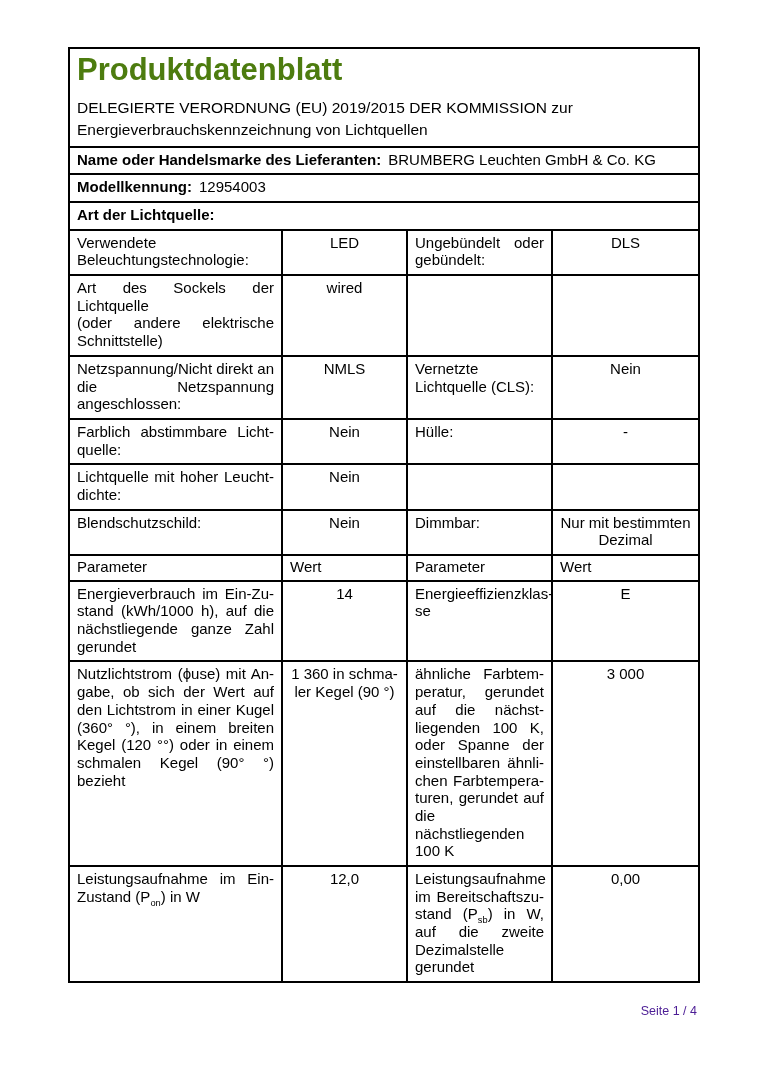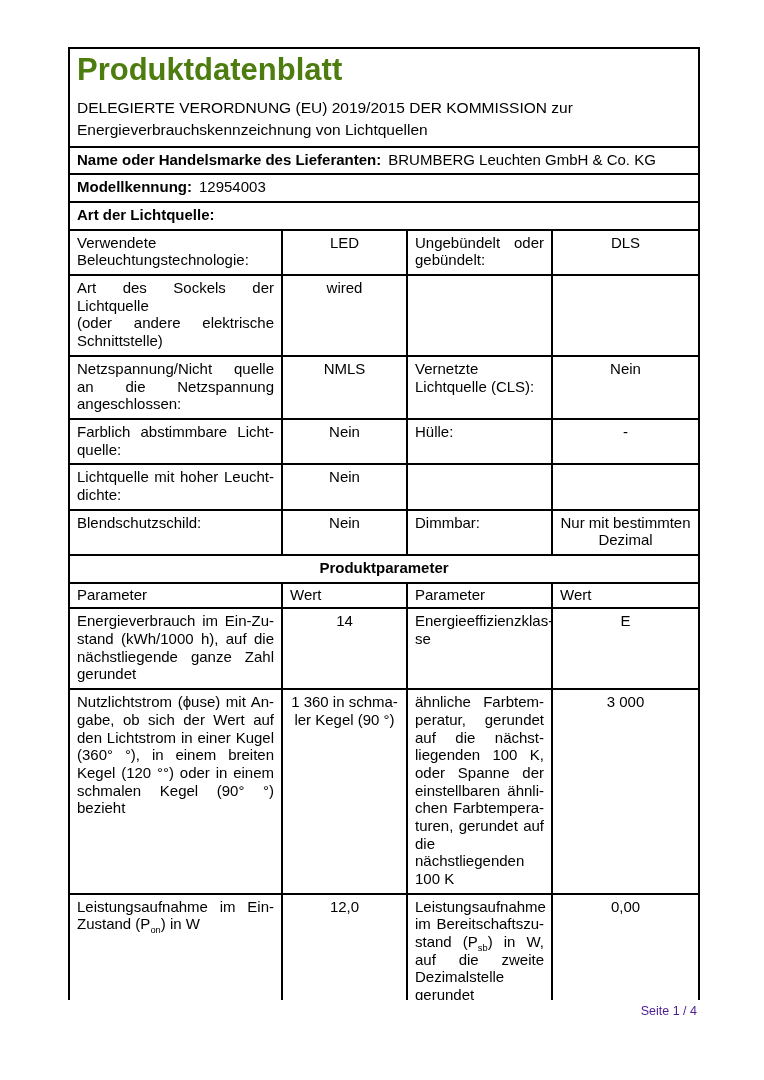--- a/index.html
+++ b/index.html
@@ -113,21 +113,21 @@
         <td class="c">DLS</td>
       </tr>
       <tr>
         <td class="j">Art des Sockels der Lichtquelle
 (oder andere elektrische Schnittstelle)</td>
         <td class="c">wired</td>
         <td class="j"></td>
         <td class="c"></td>
       </tr>
       <tr>
-        <td class="j">Netzspannung/Nicht quelle an die Netzspannung angeschlos­sen:</td>
+        <td class="j">Netzspannung/Nicht direkt an die Netzspannung angeschlos­sen:</td>
         <td class="c">NMLS</td>
         <td class="j">Vernetzte Lichtquel­le (CLS):</td>
         <td class="c">Nein</td>
       </tr>
       <tr>
         <td class="j">Farblich abstimmbare Licht­quelle:</td>
         <td class="c">Nein</td>
         <td class="j">Hülle:</td>
         <td class="c">-</td>
       </tr>
@@ -137,23 +137,20 @@
         <td class="j"></td>
         <td class="c"></td>
       </tr>
       <tr>
         <td class="j">Blendschutzschild:</td>
         <td class="c">Nein</td>
         <td class="j">Dimmbar:</td>
         <td class="c">Nur mit bestimm­ten Dezimal</td>
       </tr>
 
-      <tr>
-        <td colspan="4" class="sec">Produktparameter</td>
-      </tr>
       <tr class="hdr">
         <td>Parameter</td>
         <td>Wert</td>
         <td>Parameter</td>
         <td>Wert</td>
       </tr>
 
       <tr>
         <td class="j">Energieverbrauch im Ein-Zu­stand (kWh/1000 h), auf die nächstliegende ganze Zahl ge­rundet</td>
         <td class="c">14</td>

